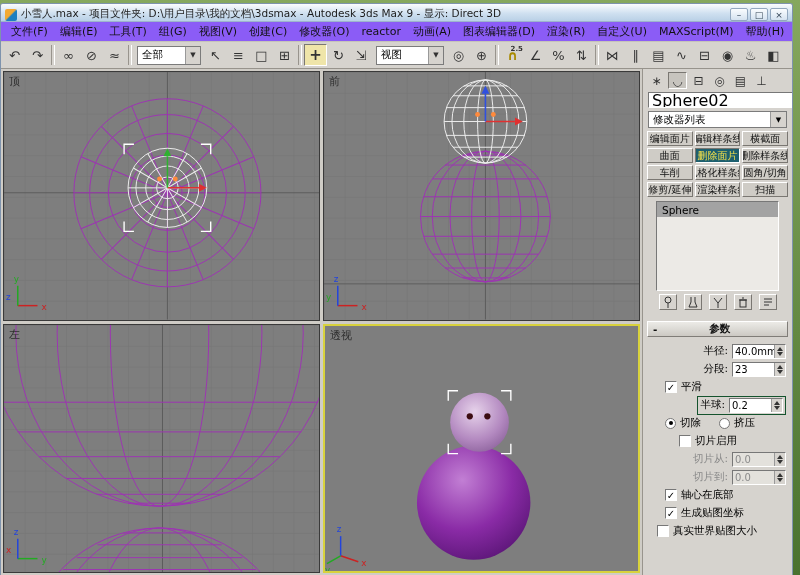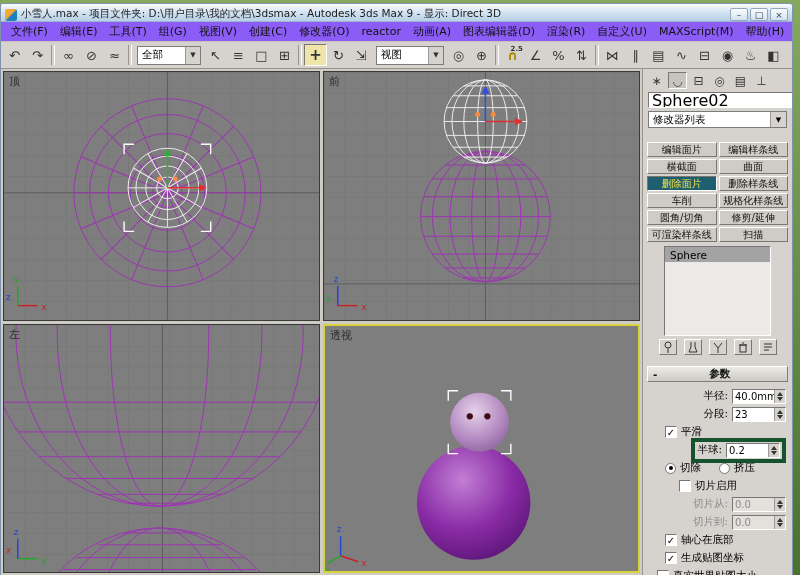--- a/index.html
+++ b/index.html
@@ -41,29 +41,29 @@
   .vp-label{position:absolute;left:5px;top:2px;color:#2e2e2e;font-size:11px;z-index:2}
   
   .cmd-panel{width:150px;flex:none;background:#d6d3ce;border-left:1px solid #98948d;overflow:hidden;padding-top:2px}
   .panel-tabs{display:flex;align-items:center;height:19px;padding:0 4px;gap:2px}
   .ptab{width:19px;height:17px;display:flex;align-items:center;justify-content:center;font-size:12px;color:#333}
   .ptab.active{background:#c7c4be;border:1px solid;border-color:#7a7772 #fff #fff #7a7772}
   .name-row{display:flex;align-items:center;gap:3px;padding:2px 5px}
   .name-row input{flex:1;height:16px;font-size:16px;border:1px solid;border-color:#777 #fff #fff #777;
                   background:#fff;padding:0 3px;font-family:inherit}
   .swatch{width:15px;height:15px;background:#d98ad9;border:1px solid #555;flex:none}
-  .mod-list{height:17px;margin:1px 5px 14px;background:#fff;border:1px solid #7b7b7b;display:flex;
+  .mod-list{height:17px;margin:1px 5px 3px;background:#fff;border:1px solid #7b7b7b;display:flex;
             align-items:center;font-size:10.5px;padding-left:4px}
   .mod-list .dd{width:16px;align-self:stretch;background:#d6d3ce;border-left:1px solid #999;display:flex;
                 align-items:center;justify-content:center;font-size:7px;margin-left:auto}
-  .btn-grid{display:grid;grid-template-columns:1fr 1fr;gap:2px;margin:2px 4px}
+  .btn-grid{display:grid;grid-template-columns:1fr 1fr 1fr;gap:2px;margin:2px 4px}
   .mbtn{height:15px;display:flex;align-items:center;justify-content:center;font-size:10px;color:#111;
         background:#cfccc6;border:1px solid;border-color:#fff #7a7772 #7a7772 #fff;white-space:nowrap;overflow:hidden}
   .mbtn.hot{background:#1d5f6e;color:#f3e04a;border-color:#7a7772 #fff #fff #7a7772}
-  .stack-box{height:90px;margin:4px 21px 2px;background:#eceae6;border:1px solid;border-color:#777 #fff #fff #777;overflow:hidden}
+  .stack-box{height:90px;margin:4px 13px 2px;background:#eceae6;border:1px solid;border-color:#777 #fff #fff #777;overflow:hidden}
   .stack-item{height:15px;display:flex;align-items:center;font-size:10.5px;padding:0 5px;color:#000}
   .stack-item.selected{background:#a3a3a3}
   .stack-tools{display:flex;align-items:center;justify-content:center;gap:7px;height:18px;margin:1px 4px}
   .stool{width:18px;height:16px;display:flex;align-items:center;justify-content:center;background:#d6d3ce;
          border:1px solid;border-color:#fff #7a7772 #7a7772 #fff}
   .rollout{height:16px;margin:10px 4px 3px;background:linear-gradient(#ecebe7,#ccc9c3);
            border:1px solid;border-color:#fff #807d78 #807d78 #fff;display:flex;align-items:center;
            font-size:10.5px;font-weight:bold;color:#111;padding:0 5px}
   .rollout .rtitle{flex:1;text-align:center}
   .params{padding:2px 6px 0}
@@ -78,21 +78,21 @@
   .spin i::after{content:"";position:absolute;left:2px;border-left:3px solid transparent;border-right:3px solid transparent}
   .spin .up::after{top:2px;border-bottom:4px solid #333}
   .spin .dn::after{bottom:2px;border-top:4px solid #333}
   .prow.disabled,.prow.disabled .spinval{color:#8a8a8a}
   .prow.disabled .spinbox{background:#e3e1dc}
   .checkbox{width:12px;height:12px;background:#fff;border:1px solid;border-color:#777 #fff #fff #777;
             display:inline-flex;align-items:center;justify-content:center;font-size:10px;color:#000;margin-right:4px;flex:none}
   .radio{width:11px;height:11px;border-radius:50%;background:#fff;border:1px solid #777;display:inline-block;
          position:relative;margin-right:4px;flex:none}
   .radio.on::after{content:"";position:absolute;inset:2.5px;border-radius:50%;background:#000}
-  .redbox{display:flex;align-items:center;border:4px solid #14532d;padding:1px 2px;justify-content:flex-end}
+  .redbox{display:flex;align-items:center;border:1px solid #14532d;padding:1px 2px;justify-content:flex-end}
   .rgap{width:18px}
 </style>
 </head>
 <body>
 
 <div class="window">
 
   <div class="titlebar">
     <span class="app-icon"></span>
     <span class="title-text">小雪人.max - 项目文件夹: D:\用户目录\我的文档\3dsmax - Autodesk 3ds Max 9 - 显示: Direct 3D</span>

